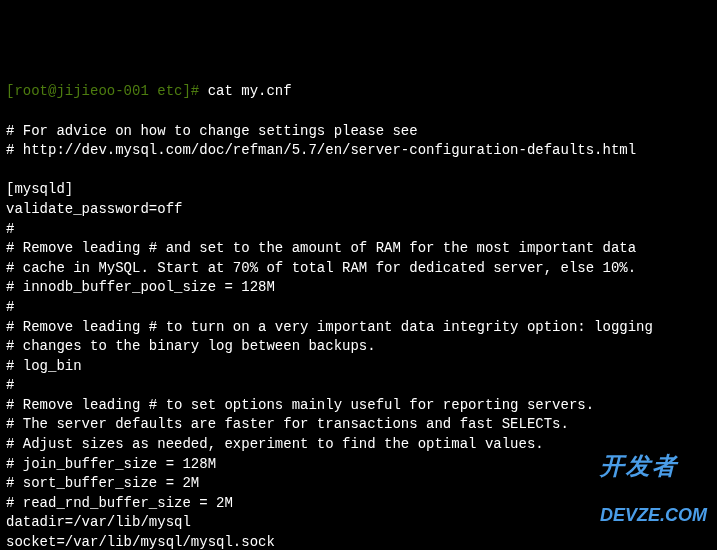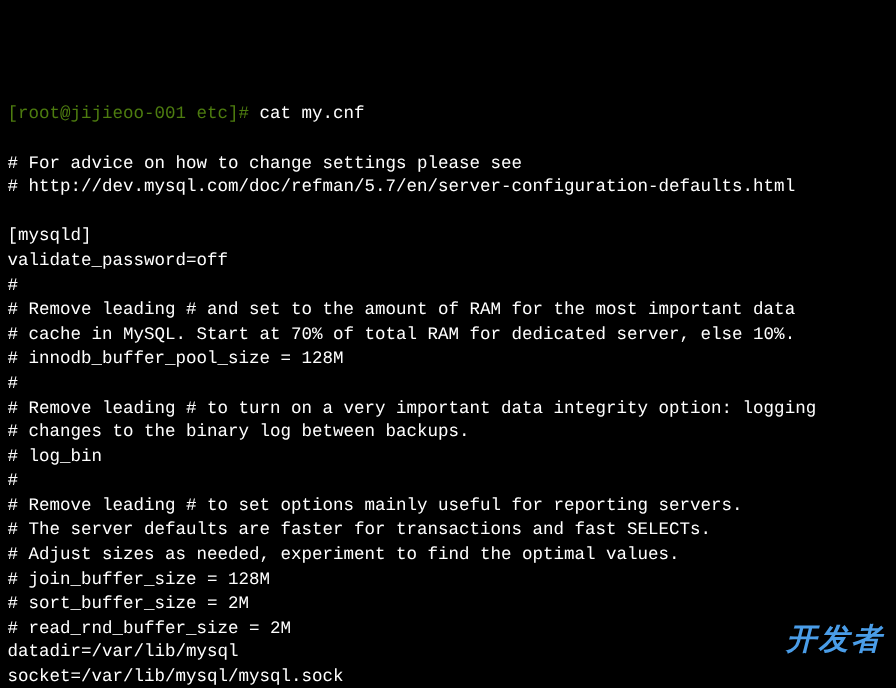--- a/index.html
+++ b/index.html
@@ -53,16 +53,17 @@
 </head>
 <body>
 
 
 
 <div class="terminal-line"><span class="prompt-user">[root@jijieoo-001 etc]# </span><span>cat my.cnf</span></div>
 <div id="output"><div class="terminal-line"># For advice on how to change settings please see</div><div class="terminal-line"># http://dev.mysql.com/doc/refman/5.7/en/server-configuration-defaults.html</div><div class="terminal-line">&nbsp;</div><div class="terminal-line">[mysqld]</div><div class="terminal-line">validate_password=off</div><div class="terminal-line">#</div><div class="terminal-line"># Remove leading # and set to the amount of RAM for the most important data</div><div class="terminal-line"># cache in MySQL. Start at 70% of total RAM for dedicated server, else 10%.</div><div class="terminal-line"># innodb_buffer_pool_size = 128M</div><div class="terminal-line">#</div><div class="terminal-line"># Remove leading # to turn on a very important data integrity option: logging</div><div class="terminal-line"># changes to the binary log between backups.</div><div class="terminal-line"># log_bin</div><div class="terminal-line">#</div><div class="terminal-line"># Remove leading # to set options mainly useful for reporting servers.</div><div class="terminal-line"># The server defaults are faster for transactions and fast SELECTs.</div><div class="terminal-line"># Adjust sizes as needed, experiment to find the optimal values.</div><div class="terminal-line"># join_buffer_size = 128M</div><div class="terminal-line"># sort_buffer_size = 2M</div><div class="terminal-line"># read_rnd_buffer_size = 2M</div><div class="terminal-line">datadir=/var/lib/mysql</div><div class="terminal-line">socket=/var/lib/mysql/mysql.sock</div></div>
 
 <div class="watermark">
   <span class="wm-cn">开发者</span>
+  <span class="wm-en">DEVZE.COM</span>
 </div>
 
 
 
 
 </body></html>

